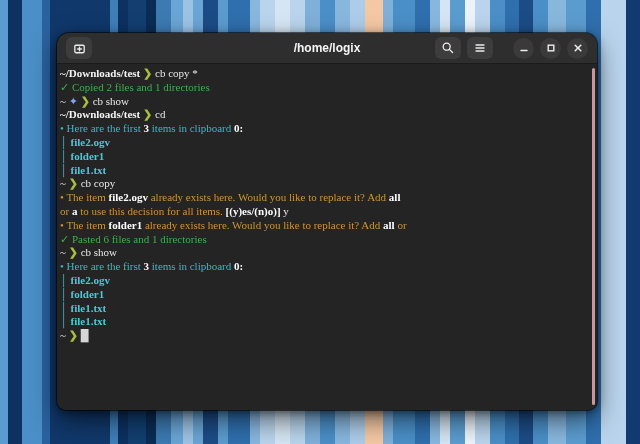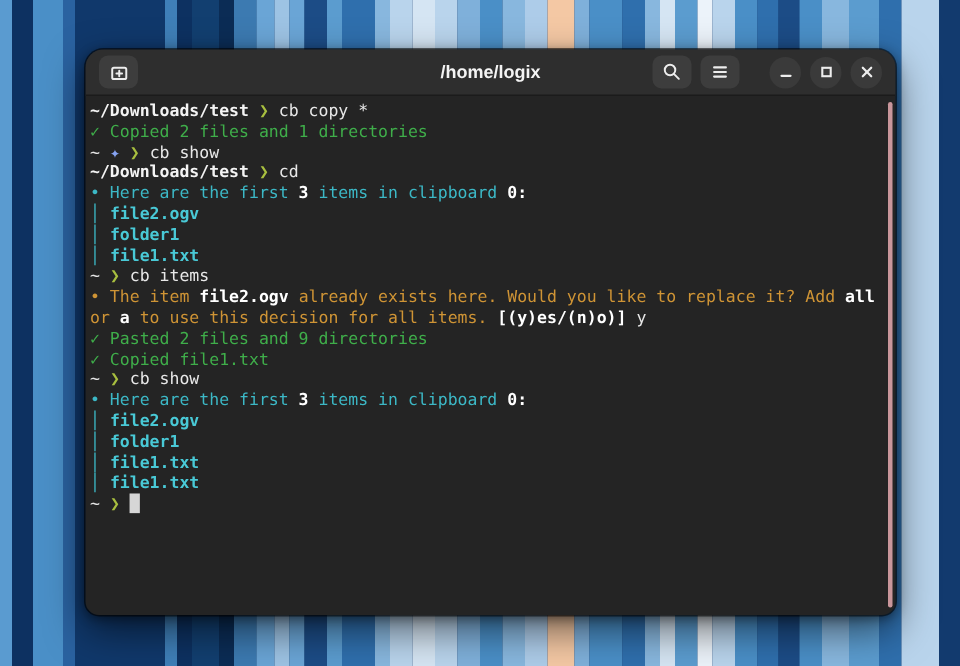--- a/index.html
+++ b/index.html
@@ -14,21 +14,21 @@
   .titlebar{height:30px;flex:0 0 30px;background:#2e2e2e;border-bottom:1px solid #1b1b1b;
             display:flex;align-items:center;padding:0 9px;position:relative;}
   .title{position:absolute;left:0;right:0;text-align:center;color:#f4f4f4;font-weight:bold;
          font-size:12px;font-family:"Liberation Sans","DejaVu Sans",sans-serif;pointer-events:none;}
   .tb-rect{width:26px;height:22px;border-radius:6px;background:#3d3d3d;border:none;cursor:pointer;
            display:flex;align-items:center;justify-content:center;padding:0;}
   .tb-circle{width:21px;height:21px;border-radius:50%;background:#3a3a3a;border:none;cursor:pointer;
              display:flex;align-items:center;justify-content:center;padding:0;}
   .tb-right{margin-left:auto;display:flex;align-items:center;gap:6px;}
   .winctl-gap{margin-left:14px;}
-  .content{flex:1 1 auto;padding:3px 4px 0 3px;font-size:11px;line-height:13.8px;position:relative;}
+  .content{flex:1 1 auto;padding:3px 4px 0 3px;font-size:11px;line-height:13.8px;position:relative;font-family:Liberation Serif, serif;}
   .tline{height:13.8px;white-space:pre;color:#e8e8e8;}
   .scrollbar{position:absolute;right:2px;top:35px;bottom:5px;width:3px;border-radius:2px;
              background:#c9969b;z-index:2;cursor:pointer;}
   svg{display:block;}
 </style>
 </head>
 <body>
 
 <div class="stage">
   <div class="wallpaper" id="wallpaper">
@@ -119,25 +119,25 @@
     </div>
     <div class="content" id="term">
         <div class="tline"><span style="color: rgb(244, 244, 244); font-weight: bold;">~/Downloads/test </span><span style="color: rgb(168, 191, 63); font-weight: bold;">❯ </span><span style="color: rgb(232, 232, 232);">cb copy *</span></div>
         <div class="tline"><span style="color: rgb(63, 174, 74); margin-top: 19px;">✓ Copied 2 files and 1 directories</span></div>
         <div class="tline"><span style="color: rgb(232, 232, 232);">~ </span><span style="color: rgb(134, 163, 242);">✦ </span><span style="color: rgb(168, 191, 63); font-weight: bold;">❯ </span><span style="color: rgb(232, 232, 232);">cb show</span></div>
         <div class="tline"><span style="color: rgb(244, 244, 244); font-weight: bold;">~/Downloads/test </span><span style="color: rgb(168, 191, 63); font-weight: bold;">❯ </span><span style="color: rgb(232, 232, 232);">cd</span></div>
         <div class="tline"><span style="color: rgb(60, 184, 198);">• Here are the first </span><span style="color: rgb(255, 255, 255); font-weight: bold;">3</span><span style="color: rgb(60, 184, 198);"> items in clipboard </span><span style="color: rgb(255, 255, 255); font-weight: bold;">0:</span></div>
         <div class="tline"><span style="color: rgb(60, 184, 198);">│ </span><span style="color: rgb(73, 201, 214); font-weight: bold;">file2.ogv</span></div>
         <div class="tline"><span style="color: rgb(60, 184, 198);">│ </span><span style="color: rgb(73, 201, 214); font-weight: bold;">folder1</span></div>
         <div class="tline"><span style="color: rgb(60, 184, 198);">│ </span><span style="color: rgb(73, 201, 214); font-weight: bold;">file1.txt</span></div>
-        <div class="tline"><span style="color: rgb(232, 232, 232);">~ </span><span style="color: rgb(168, 191, 63); font-weight: bold;">❯ </span><span style="color: rgb(232, 232, 232);">cb items</span></div>
+        <div class="tline"><span style="color: rgb(232, 232, 232);">~ </span><span style="color: rgb(168, 191, 63); font-weight: bold;">❯ </span><span style="color: rgb(232, 232, 232);">cb copy</span></div>
         <div class="tline"><span style="color: rgb(207, 148, 53);">• The item </span><span style="color: rgb(255, 255, 255); font-weight: bold;">file2.ogv</span><span style="color: rgb(207, 148, 53);"> already exists here. Would you like to replace it? Add </span><span style="color: rgb(255, 255, 255); font-weight: bold;">all</span></div>
         <div class="tline"><span style="color: rgb(207, 148, 53);">or </span><span style="color: rgb(255, 255, 255); font-weight: bold;">a</span><span style="color: rgb(207, 148, 53);"> to use this decision for all items. </span><span style="color: rgb(255, 255, 255); font-weight: bold;">[(y)es/(n)o)]</span><span style="color: rgb(232, 232, 232);"> y</span></div>
-        <div class="tline"><span style="color: rgb(63, 174, 74);">✓ Pasted 2 files and 9 directories</span></div>
-        <div class="tline"><span style="color: rgb(63, 174, 74);">✓ Copied file1.txt</span></div>
+        <div class="tline"><span style="color: rgb(207, 148, 53);">• The item </span><span style="color: rgb(255, 255, 255); font-weight: bold;">folder1</span><span style="color: rgb(207, 148, 53);"> already exists here. Would you like to replace it? Add </span><span style="color: rgb(255, 255, 255); font-weight: bold;">all</span><span style="color: rgb(207, 148, 53);"> or</span></div>
+        <div class="tline"><span style="color: rgb(63, 174, 74);">✓ Pasted 6 files and 1 directories</span></div>
         <div class="tline"><span style="color: rgb(232, 232, 232);">~ </span><span style="color: rgb(168, 191, 63); font-weight: bold;">❯ </span><span style="color: rgb(232, 232, 232);">cb show</span></div>
         <div class="tline"><span style="color: rgb(60, 184, 198);">• Here are the first </span><span style="color: rgb(255, 255, 255); font-weight: bold;">3</span><span style="color: rgb(60, 184, 198);"> items in clipboard </span><span style="color: rgb(255, 255, 255); font-weight: bold;">0:</span></div>
         <div class="tline"><span style="color: rgb(60, 184, 198);">│ </span><span style="color: rgb(73, 201, 214); font-weight: bold;">file2.ogv</span></div>
         <div class="tline"><span style="color: rgb(60, 184, 198);">│ </span><span style="color: rgb(73, 201, 214); font-weight: bold;">folder1</span></div>
         <div class="tline"><span style="color: rgb(60, 184, 198);">│ </span><span style="color: rgb(73, 201, 214); font-weight: bold;">file1.txt</span></div>
         <div class="tline"><span style="color: rgb(60, 184, 198);">│ </span><span style="color: rgb(73, 201, 214); font-weight: bold;">file1.txt</span></div>
         <div class="tline"><span style="color: rgb(232, 232, 232);">~ </span><span style="color: rgb(168, 191, 63); font-weight: bold;">❯ </span><span style="color: rgb(214, 214, 214);">█</span></div>
       </div>
     <div class="scrollbar"></div>
   </div>

